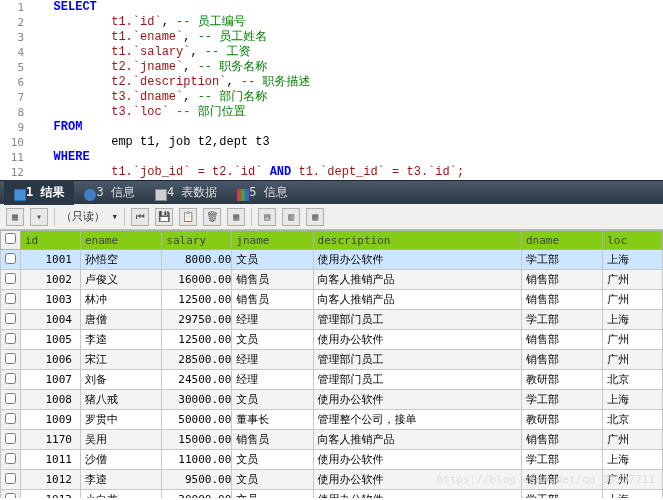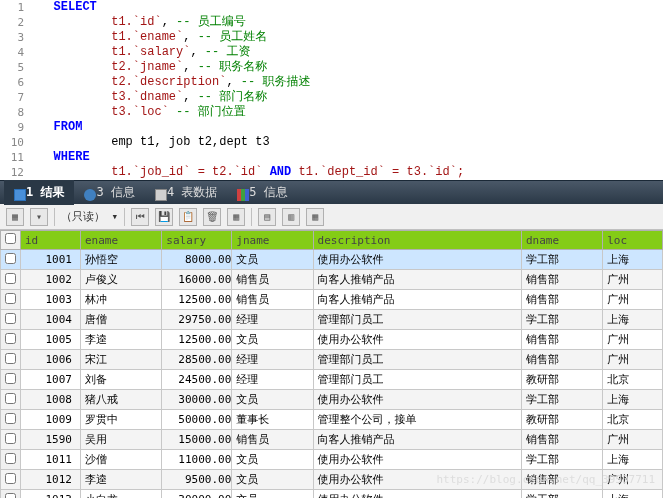--- a/index.html
+++ b/index.html
@@ -226,21 +226,21 @@
           <td class="id-col">1009</td>
           <td>罗贯中</td>
           <td class="sal-col">50000.00</td>
           <td>董事长</td>
           <td>管理整个公司，接单</td>
           <td>教研部</td>
           <td>北京</td>
         </tr>
         <tr class="alt">
           <td class="chkcol"><input type="checkbox" style=""></td>
-          <td class="id-col">1590</td>
+          <td class="id-col">1170</td>
           <td>吴用</td>
           <td class="sal-col">15000.00</td>
           <td>销售员</td>
           <td>向客人推销产品</td>
           <td>销售部</td>
           <td>广州</td>
         </tr>
         <tr>
           <td class="chkcol"><input type="checkbox" style=""></td>
           <td class="id-col">1011</td>

